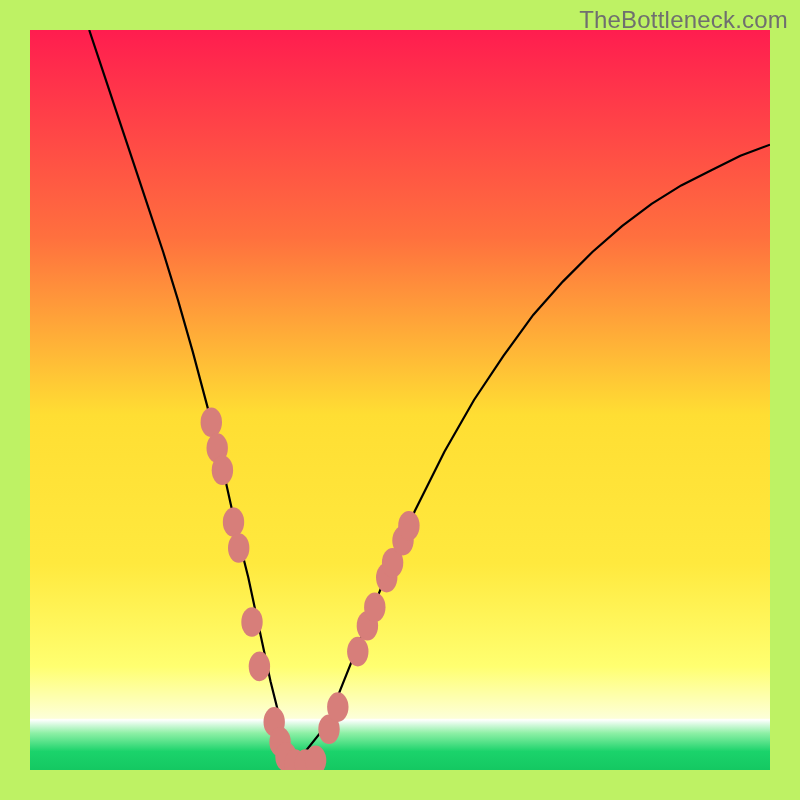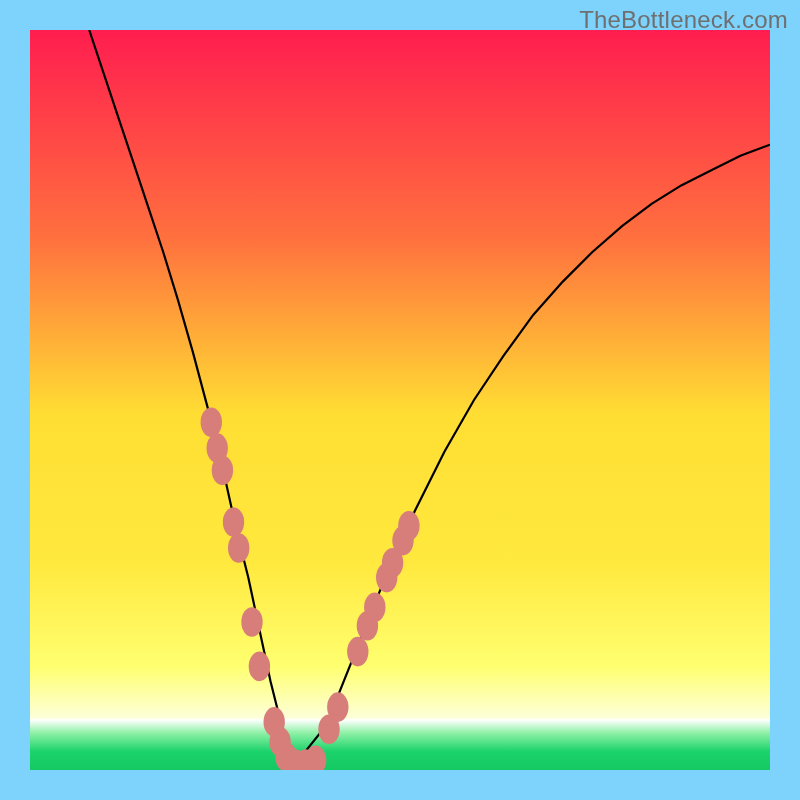--- a/index.html
+++ b/index.html
@@ -6,21 +6,21 @@
     margin: 0;
     padding: 0;
     width: 800px;
     height: 800px;
     background: #000;
     overflow: hidden;
   }
   .frame {
     position: absolute;
     inset: 0;
-    background: #7dd3fc;
+    background: #bef264;
   }
   .plot-area {
     position: absolute;
     left: 30px;
     top: 30px;
     width: 740px;
     height: 740px;
     overflow: hidden;
   }
   .watermark {

